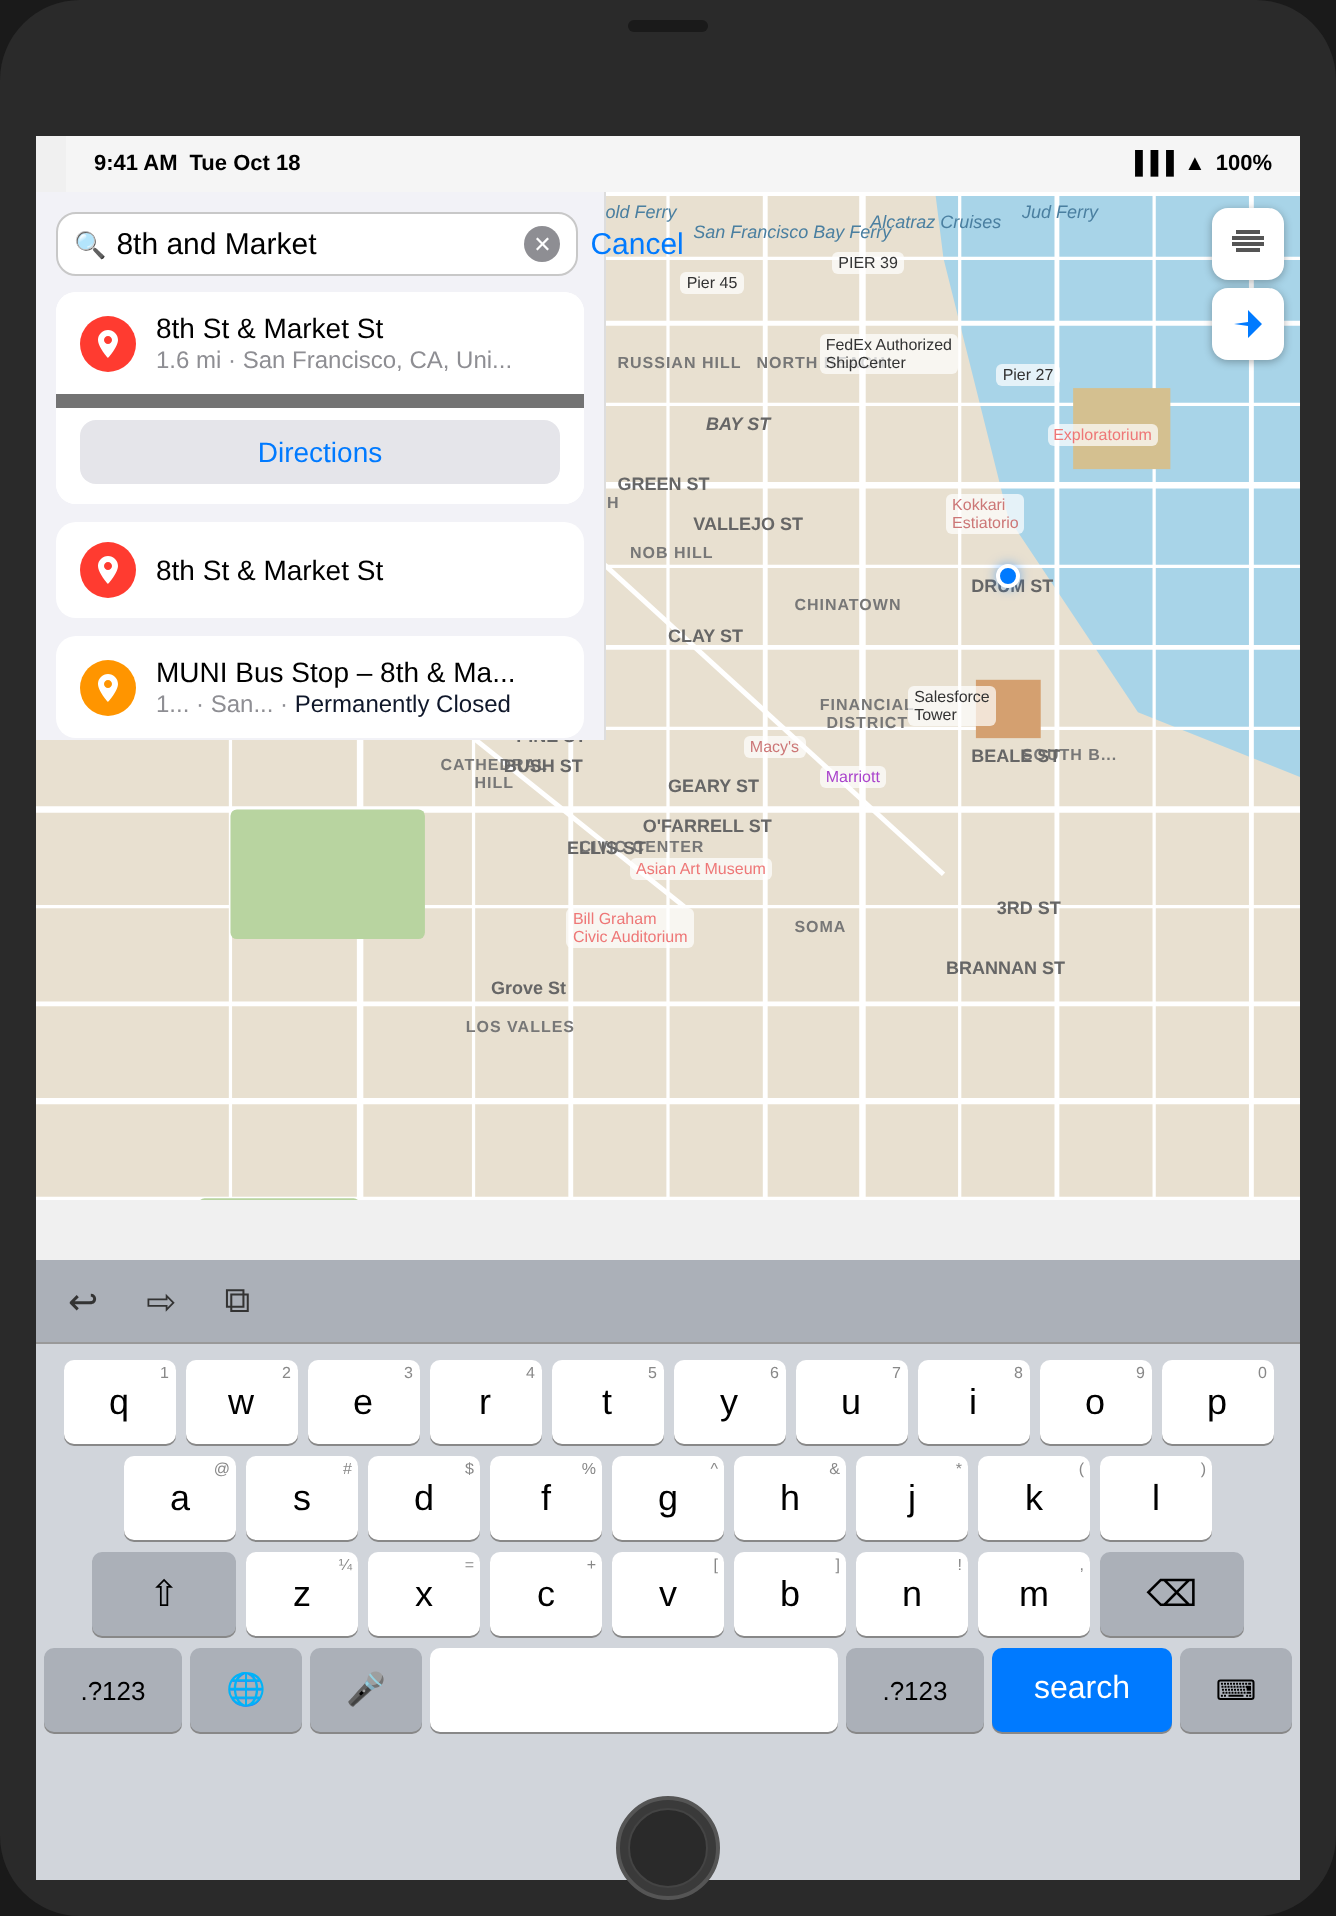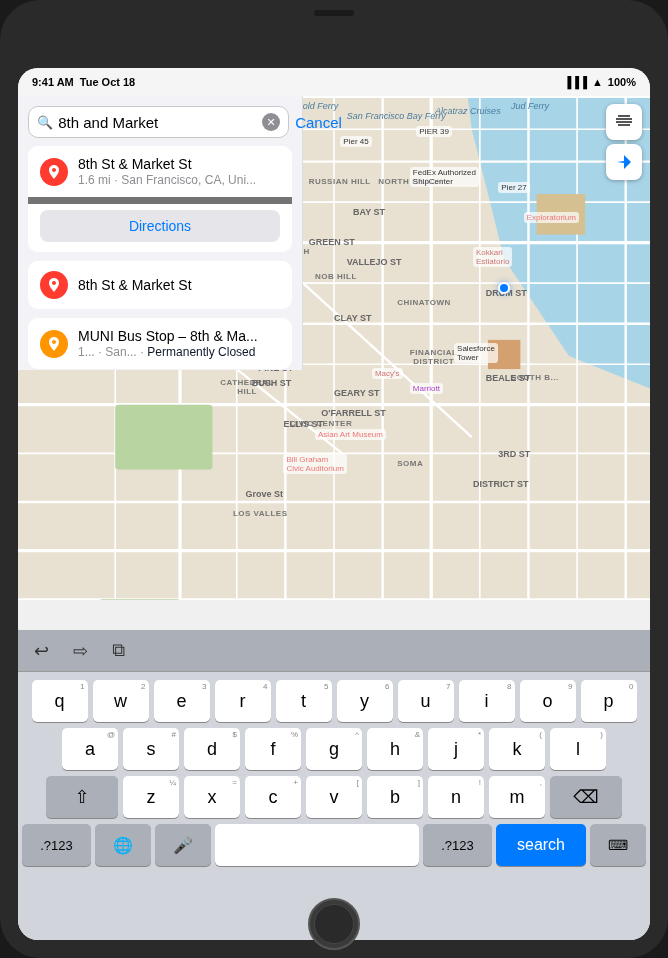--- a/index.html
+++ b/index.html
@@ -22,22 +22,23 @@
       overflow: hidden;
     }
 
     .screen {
       position: absolute;
       top: 68px;
       left: 18px;
       right: 18px;
       bottom: 18px;
       background: #f0f0f0;
-      border-radius: 20px;
+      border-radius: 0;
       overflow: hidden;
+      padding-left: 15px;
     }
 
     
     .status-bar {
       height: 28px;
       background: #f5f5f5;
       display: flex;
       align-items: center;
       justify-content: space-between;
       padding: 0 14px;
@@ -468,33 +469,33 @@
       <div class="map-label-area" style="top:64%; left:43%;">CIVIC CENTER</div>
       <div class="map-label-area" style="top:72%; left:60%;">SOMA</div>
       <div class="map-label-area" style="top:55%; left:78%;">SOUTH B...</div>
       <div class="map-label-area" style="top:82%; left:34%;">LOS VALLES</div>
 
       <div class="map-water-label" style="top:3%; left:52%;">San Francisco Bay Ferry</div>
       <div class="map-water-label" style="top:2%; left:66%;">Alcatraz Cruises</div>
       <div class="map-water-label" style="top:1%; left:78%;">Jud Ferry</div>
       <div class="map-water-label" style="top:1%; left:43%;">&amp;Gold Ferry</div>
 
-      <div class="map-label" style="top:22%; left:53%; color:#666;">BAY ST</div>
+      <div class="map-label" style="top:22%; left:53%; color:#666;font-style:italic;">BAY ST</div>
       <div class="map-label" style="top:28%; left:46%; color:#666;">GREEN ST</div>
       <div class="map-label" style="top:32%; left:52%; color:#666;">VALLEJO ST</div>
       <div class="map-label" style="top:43%; left:50%; color:#666;">CLAY ST</div>
       <div class="map-label" style="top:53%; left:38%; color:#666;">PINE ST</div>
       <div class="map-label" style="top:56%; left:37%; color:#666;">BUSH ST</div>
       <div class="map-label" style="top:58%; left:50%; color:#666;">GEARY ST</div>
       <div class="map-label" style="top:62%; left:48%; color:#666;">O'FARRELL ST</div>
       <div class="map-label" style="top:64%; left:42%; color:#666;">ELLIS ST</div>
       <div class="map-label" style="top:38%; left:74%; color:#666;">DRUM ST</div>
       <div class="map-label" style="top:55%; left:74%; color:#666;">BEALE ST</div>
       <div class="map-label" style="top:70%; left:76%; color:#666;">3RD ST</div>
-      <div class="map-label" style="top:76%; left:72%; color:#666;">DISTRICT ST</div>
+      <div class="map-label" style="top:76%; left:72%; color:#666;">BRANNAN ST</div>
       <div class="map-label" style="top:78%; left:36%; color:#666;">Grove St</div>
 
       <div class="map-poi" style="top:8%; left:51%;">Pier 45</div>
       <div class="map-poi" style="top:6%; left:63%;">PIER 39</div>
       <div class="map-poi" style="top:17%; left:76%;">Pier 27</div>
       <div class="map-poi" style="top:23%; left:80%; color:#e77;">Exploratorium</div>
       <div class="map-poi" style="top:66%; left:47%; color:#e77;">Asian Art Museum</div>
       <div class="map-poi" style="top:71%; left:42%; color:#e77;">Bill Graham<br>Civic Auditorium</div>
       <div class="map-poi" style="top:54%; left:56%; color:#c77;">Macy's</div>
       <div class="map-poi" style="top:57%; left:62%; color:#aa44cc;">Marriott</div>

